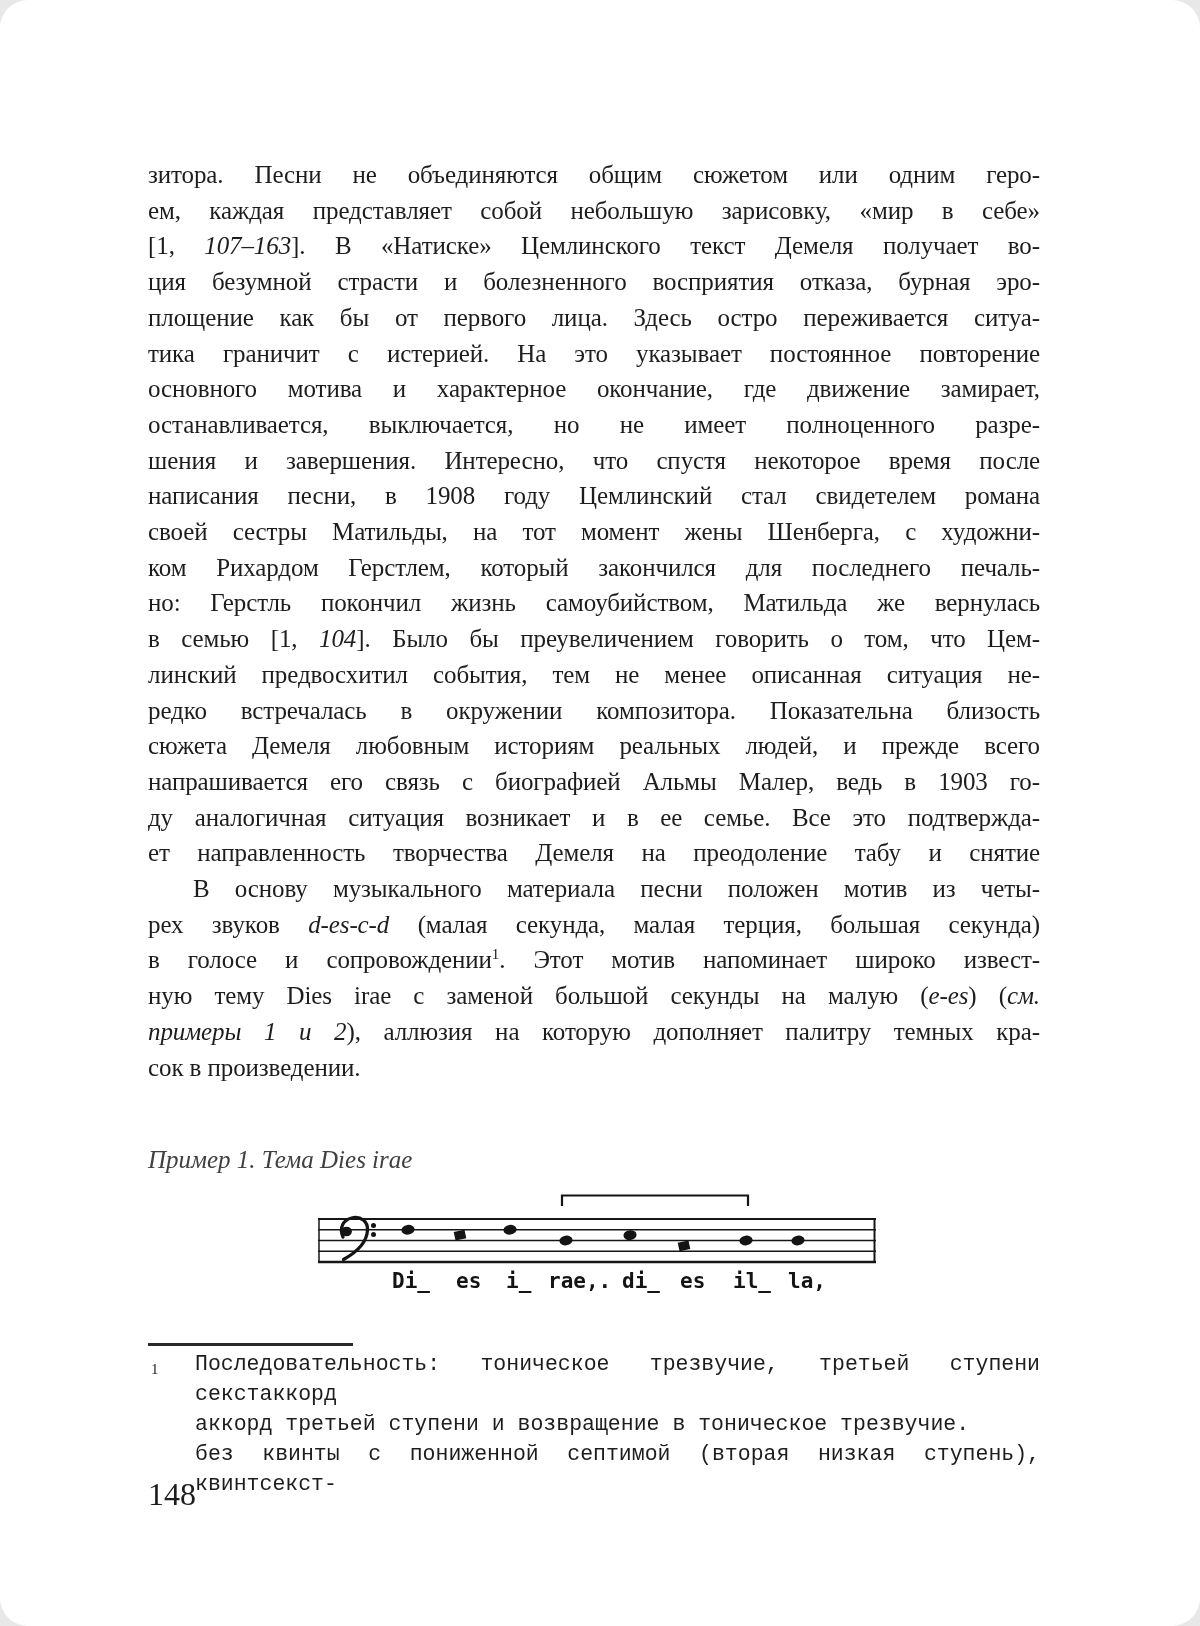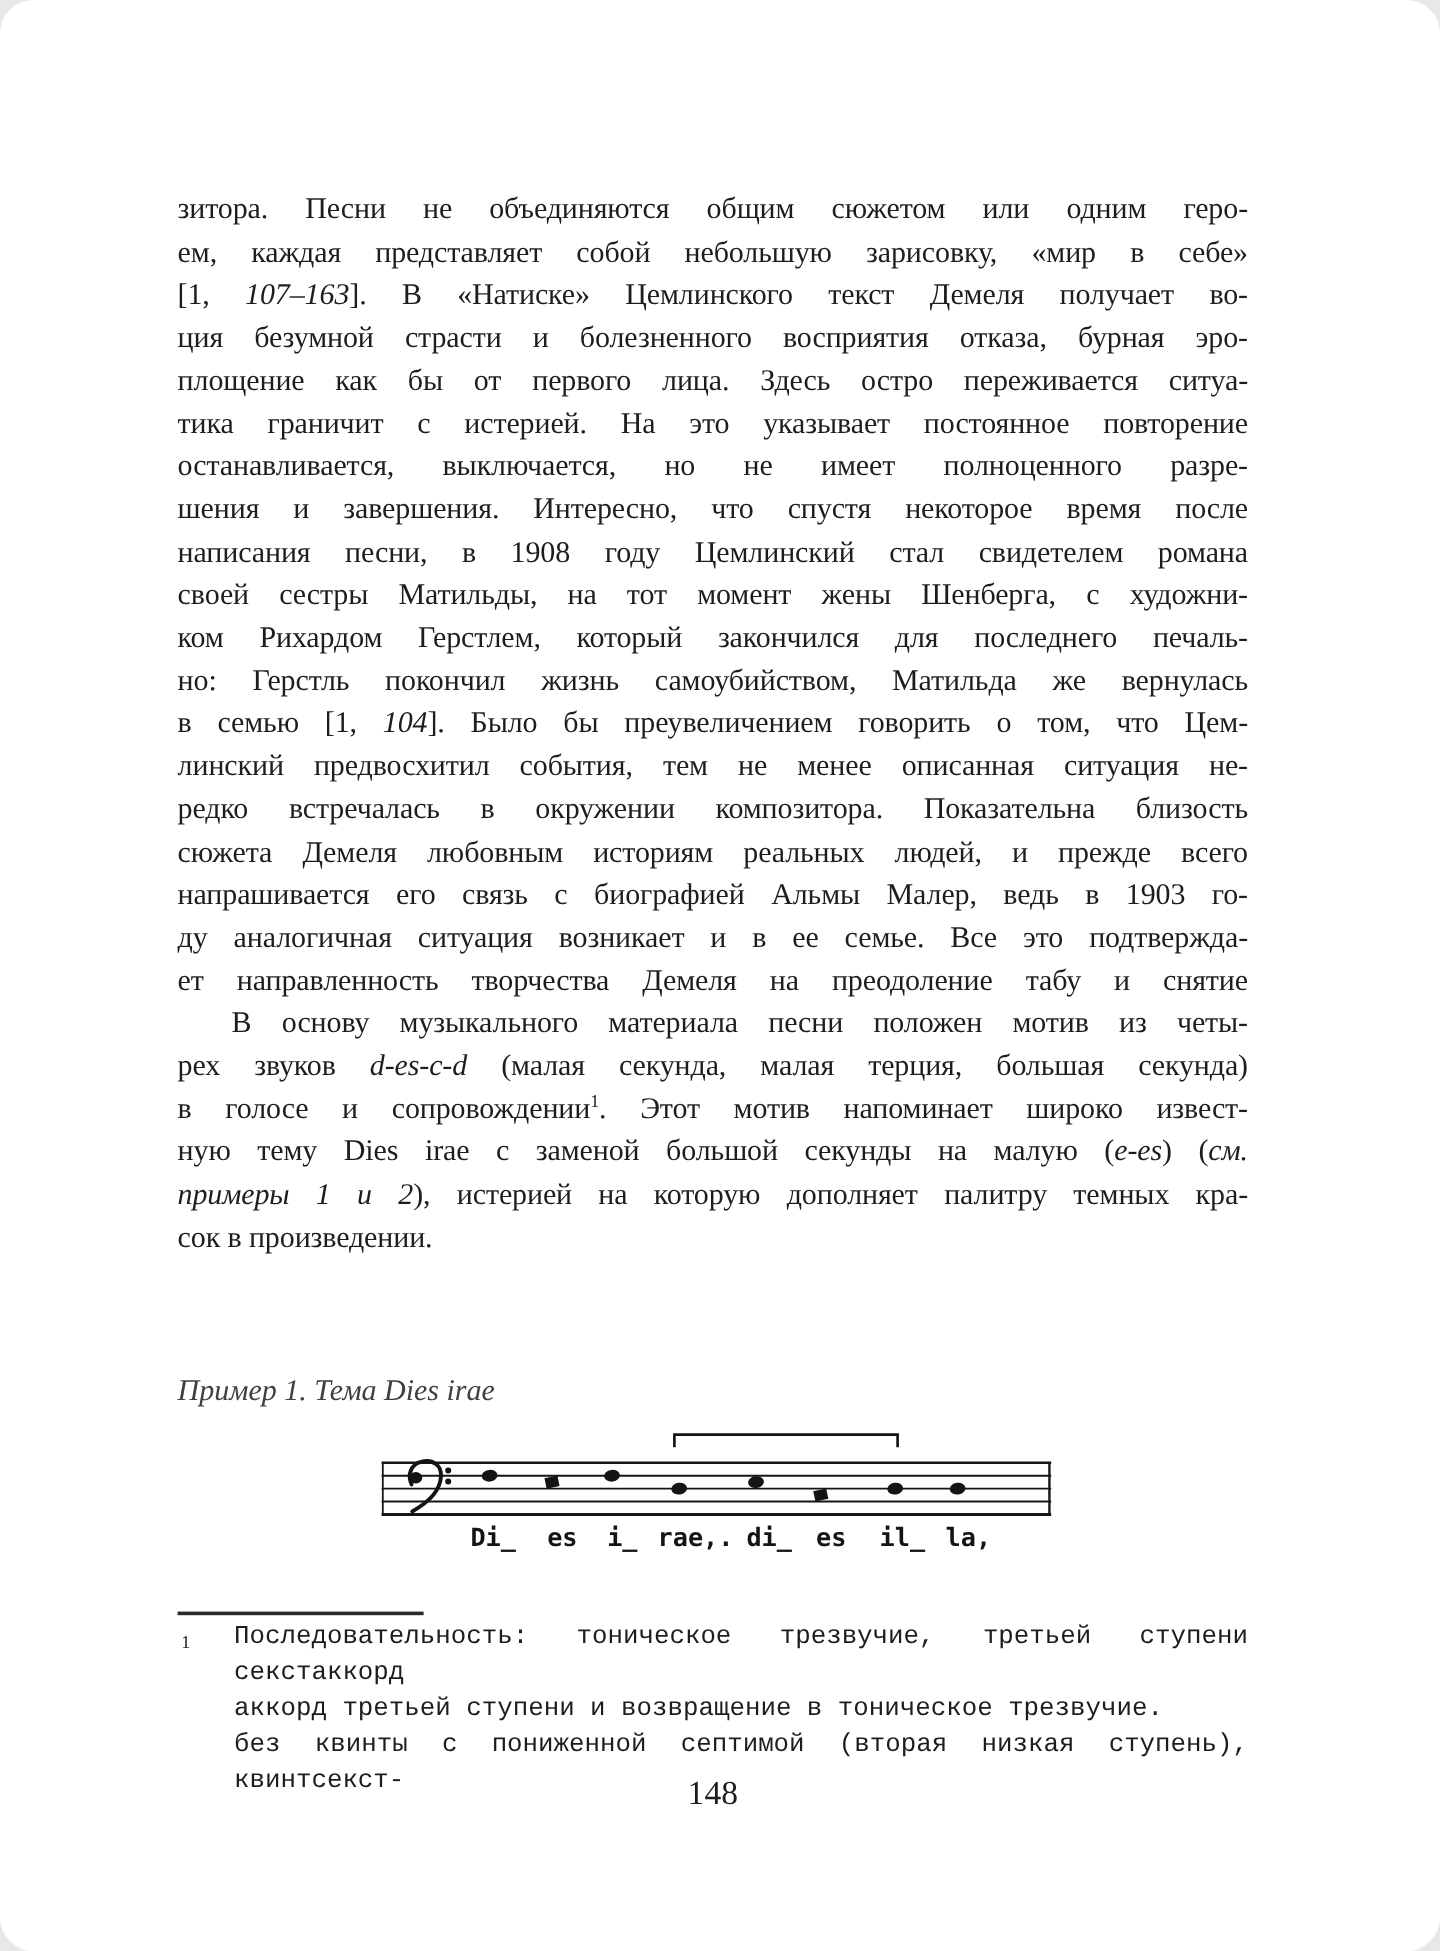--- a/index.html
+++ b/index.html
@@ -32,53 +32,54 @@
 
   .footnote-rule { position:absolute; left:148px; top:1343px; width:205px; height:2.5px; background:#2a2a2a; }
   .footnote { position:absolute; left:148px; top:1349px; width:892px; font-size:21.5px; line-height:30px; }
   .footnote .fn-marker { position:absolute; left:3px; top:5px; font-size:15px; }
   .footnote .fn-text { margin-left:47px;font-family:Liberation Mono, monospace; }
   .footnote .tline { text-align:justify; text-align-last:justify; }
   .footnote .tline.tlast { text-align-last:left; }
 
   .page-number {
     position:absolute; left:148px; top:1477px; width:892px;
-    text-align:center; font-size:28px; line-height:35px;
+    text-align:left; font-size:32px; line-height:35px;
   }
 </style>
 </head>
 <body>
 
 <div class="page">
 
   <div class="body-text">
       <div class="tline"><span>зитора. Песни не объединяются общим сюжетом или одним геро-</span></div>
       <div class="tline"><span>ем, каждая представляет собой небольшую зарисовку, «мир в себе»</span></div>
       <div class="tline"><span>[1, </span><span class="it">107–163</span><span>]. В «Натиске» Цемлинского текст Демеля получает во-</span></div>
       <div class="tline"><span>ция безумной страсти и болезненного восприятия отказа, бурная эро-</span></div>
       <div class="tline"><span>площение как бы от первого лица. Здесь остро переживается ситуа-</span></div>
       <div class="tline"><span>тика граничит с истерией. На это указывает постоянное повторение</span></div>
+      <div class="tline"><span>основного мотива и характерное окончание, где движение замирает,</span></div>
       <div class="tline"><span>останавливается, выключается, но не имеет полноценного разре-</span></div>
       <div class="tline"><span>шения и завершения. Интересно, что спустя некоторое время после</span></div>
       <div class="tline"><span>написания песни, в 1908 году Цемлинский стал свидетелем романа</span></div>
       <div class="tline"><span>своей сестры Матильды, на тот момент жены Шенберга, с художни-</span></div>
       <div class="tline"><span>ком Рихардом Герстлем, который закончился для последнего печаль-</span></div>
       <div class="tline"><span>но: Герстль покончил жизнь самоубийством, Матильда же вернулась</span></div>
       <div class="tline"><span>в семью [1, </span><span class="it">104</span><span>]. Было бы преувеличением говорить о том, что Цем-</span></div>
       <div class="tline"><span>линский предвосхитил события, тем не менее описанная ситуация не-</span></div>
       <div class="tline"><span>редко встречалась в окружении композитора. Показательна близость</span></div>
       <div class="tline"><span>сюжета Демеля любовным историям реальных людей, и прежде всего</span></div>
       <div class="tline"><span>напрашивается его связь с биографией Альмы Малер, ведь в 1903 го-</span></div>
       <div class="tline"><span>ду аналогичная ситуация возникает и в ее семье. Все это подтвержда-</span></div>
       <div class="tline"><span>ет направленность творчества Демеля на преодоление табу и снятие</span></div>
       <div class="tline tindent"><span>В основу музыкального материала песни положен мотив из четы-</span></div>
       <div class="tline"><span>рех звуков </span><span class="it">d-es-c-d</span><span> (малая секунда, малая терция, большая секунда)</span></div>
       <div class="tline"><span>в голосе и сопровождении</span><sup>1</sup><span>. Этот мотив напоминает широко извест-</span></div>
       <div class="tline"><span>ную тему Dies irae с заменой большой секунды на малую (</span><span class="it">e-es</span><span>) (</span><span class="it">см.</span></div>
-      <div class="tline"><span class="it">примеры 1 и 2</span><span>), истерией на которую дополняет палитру темных кра-</span></div>
+      <div class="tline"><span class="it">примеры 1 и 2</span><span>), аллюзия на которую дополняет палитру темных кра-</span></div>
       <div class="tline tlast"><span>сок в произведении.</span></div>
     </div>
 
   <div class="caption">Пример 1. Тема Dies irae</div>
 
   <svg class="music" viewBox="0 0 580 120" xmlns="http://www.w3.org/2000/svg">
 
     <path d="M 252 21 L 252 10.5 L 438 10.5 L 438 21" fill="none" stroke="#141414" stroke-width="2.2"></path>
 
     <g stroke="#161616">

